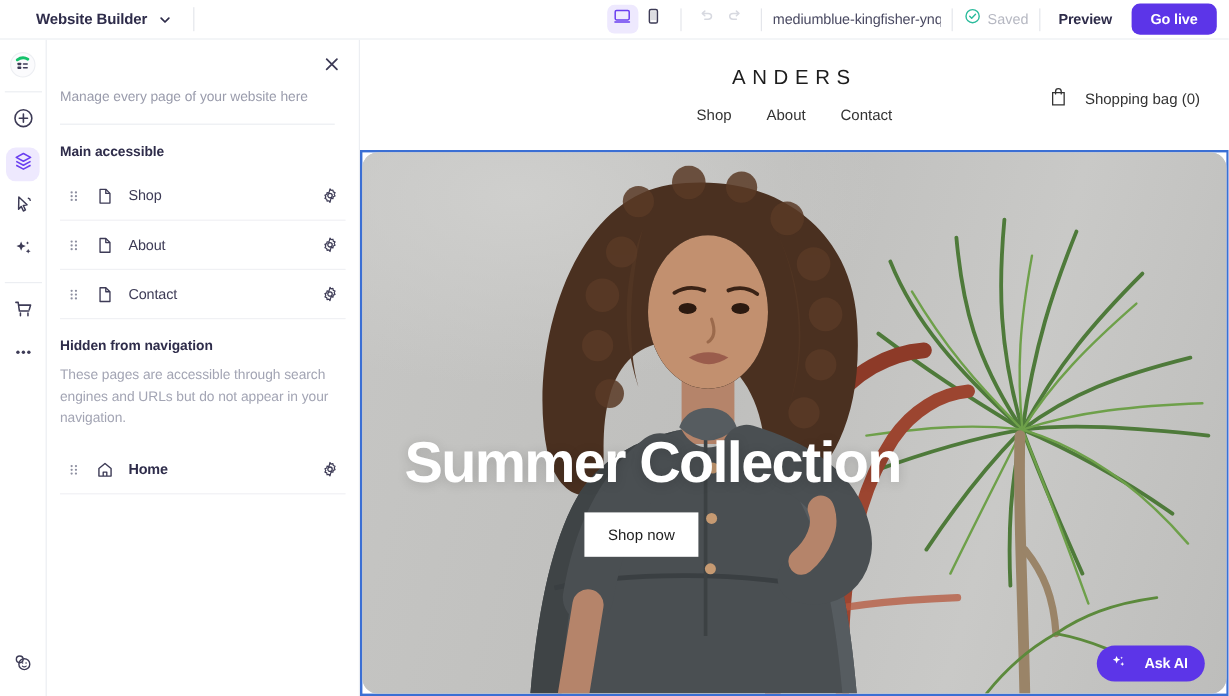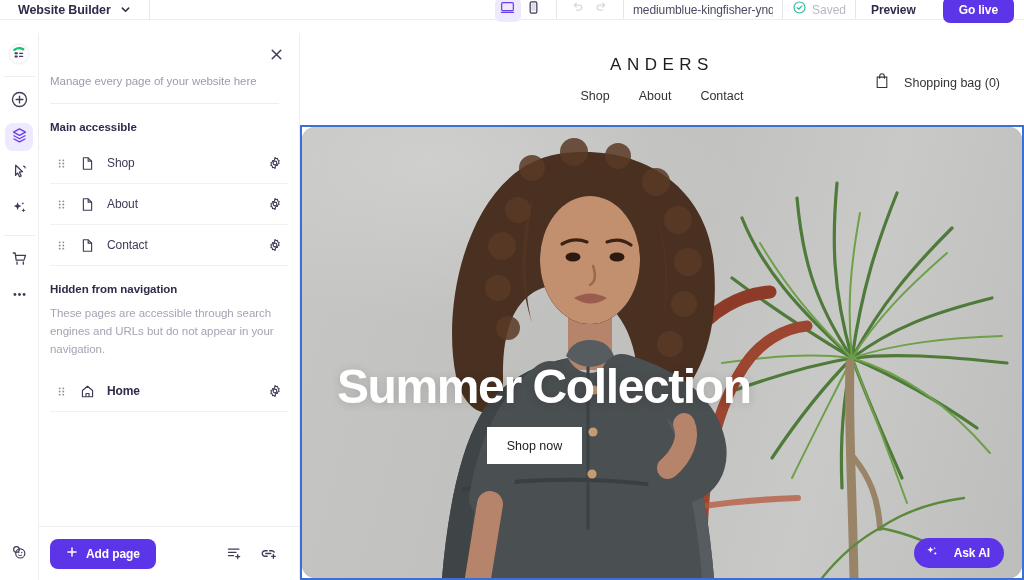--- a/index.html
+++ b/index.html
@@ -6,23 +6,23 @@
   html, body {
     width: 1024px; height: 580px;
     font-family: "Liberation Sans", sans-serif;
     background: #ffffff;
     overflow: hidden;
   }
   #app { position: relative; width: 1024px; height: 580px; background:#fff; }
 
   
   .topbar {
-    position: absolute; top:0; left:0; width:1024px; height:20px;
+    position: absolute; top:0; left:0; width:1024px; height:33px;
     background:#fff; border-bottom:1px solid #eceef2;
-    display:flex; align-items:center; z-index:30;
+    display:flex; align-items:center; z-index:30;padding-left:12px;
   }
   .tb-left { display:flex; align-items:center; padding-left:18px; height:100%; }
   .tb-title {
     font-size:12.5px; font-weight:bold; color:#2e2c4a; letter-spacing:-0.1px;
   }
   .chev-down { margin-left:9px; display:flex; align-items:center; }
   .tb-divider { width:1px; height:20px; background:#e4e6eb; margin-left:18px; }
 
   .tb-right {
     margin-left:auto; display:flex; align-items:center; height:100%;
@@ -43,21 +43,21 @@
     max-width:140px; overflow:hidden; white-space:nowrap;
   }
   .saved-wrap { display:flex; align-items:center; gap:5px; }
   .saved-text { font-size:12px; color:#b6b8c2; }
   .preview-btn {
     font-size:12px; font-weight:bold; color:#2e2c4a; cursor:pointer;
     padding:4px 6px; letter-spacing:-0.1px;
   }
   .golive-btn {
     background:#5c35e8; color:#fff; font-size:12px; font-weight:bold;
-    border-radius:7px; padding:6px 16px; margin-left:21px; cursor:pointer;
+    border-radius:7px; padding:6px 16px; margin-left:10px; cursor:pointer;
     letter-spacing:-0.1px;
   }
 
   
   .rail {
     position:absolute; top:33px; left:0; width:39px; height:547px;
     background:#fff; border-right:1px solid #eceef2;
     display:flex; flex-direction:column; align-items:center; z-index:25;
   }
   .rail-logo { margin-top:7px; width:28px; height:28px;
@@ -452,45 +452,20 @@
         <span class="row-label bold">Home</span>
         <span class="row-gear">
           <svg width="14" height="14" viewBox="0 0 16 16">
             <circle cx="8" cy="8" r="2.1" fill="none" stroke="#3d3b56" stroke-width="1.25"></circle>
             <path d="M8 1.6l1 1.5 1.8-.4.3 1.8 1.7.7-.8 1.6.8 1.6-1.7.7-.3 1.8-1.8-.4L8 14.4l-1-1.5-1.8.4-.3-1.8-1.7-.7.8-1.6-.8-1.6 1.7-.7.3-1.8 1.8.4z" fill="none" stroke="#3d3b56" stroke-width="1.15" stroke-linejoin="round"></path>
           </svg>
         </span>
       </div>
     </div>
 
-    <div class="panel-foot">
-      <div class="addpage-btn">
-        <span>
-          <svg width="12" height="12" viewBox="0 0 14 14">
-            <path d="M7 2.3v9.4M2.3 7h9.4" stroke="#fff" stroke-width="1.7" stroke-linecap="round"></path>
-          </svg>
-        </span>
-        <span>Add page</span>
-      </div>
-      <div class="foot-icons">
-        <span class="foot-icon">
-          <svg width="17" height="17" viewBox="0 0 18 18">
-            <path d="M2.6 4.4h11M2.6 7.8h8M2.6 11.2h5.4" stroke="#3d3b56" stroke-width="1.4" stroke-linecap="round"></path>
-            <path d="M12.4 10.2v4.2M10.3 12.3h4.2" stroke="#3d3b56" stroke-width="1.4" stroke-linecap="round"></path>
-          </svg>
-        </span>
-        <span class="foot-icon">
-          <svg width="17" height="17" viewBox="0 0 18 18">
-            <path d="M7.6 6.1H5.3a2.9 2.9 0 100 5.8h2.3M10.2 6.1h2.3a2.9 2.9 0 012.5 1.4" fill="none" stroke="#3d3b56" stroke-width="1.4" stroke-linecap="round"></path>
-            <path d="M6.1 9h5.4" stroke="#3d3b56" stroke-width="1.4" stroke-linecap="round"></path>
-            <path d="M14.2 10v4M12.2 12h4" stroke="#3d3b56" stroke-width="1.4" stroke-linecap="round"></path>
-          </svg>
-        </span>
-      </div>
-    </div>
   </div>
 
   <div class="canvas">
 
     <div class="site-header">
       <div class="brand">ANDERS</div>
       <div class="site-nav">
         <a>Shop</a>
         <a>About</a>
         <a>Contact</a>

